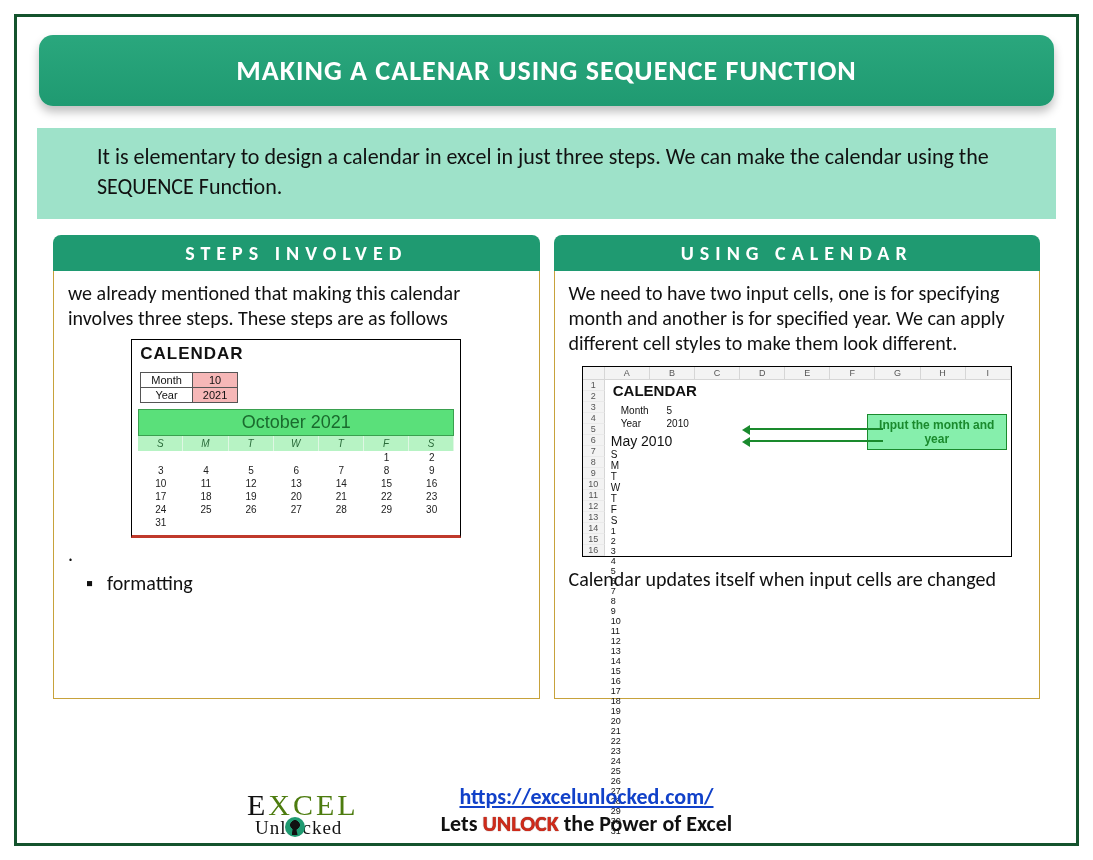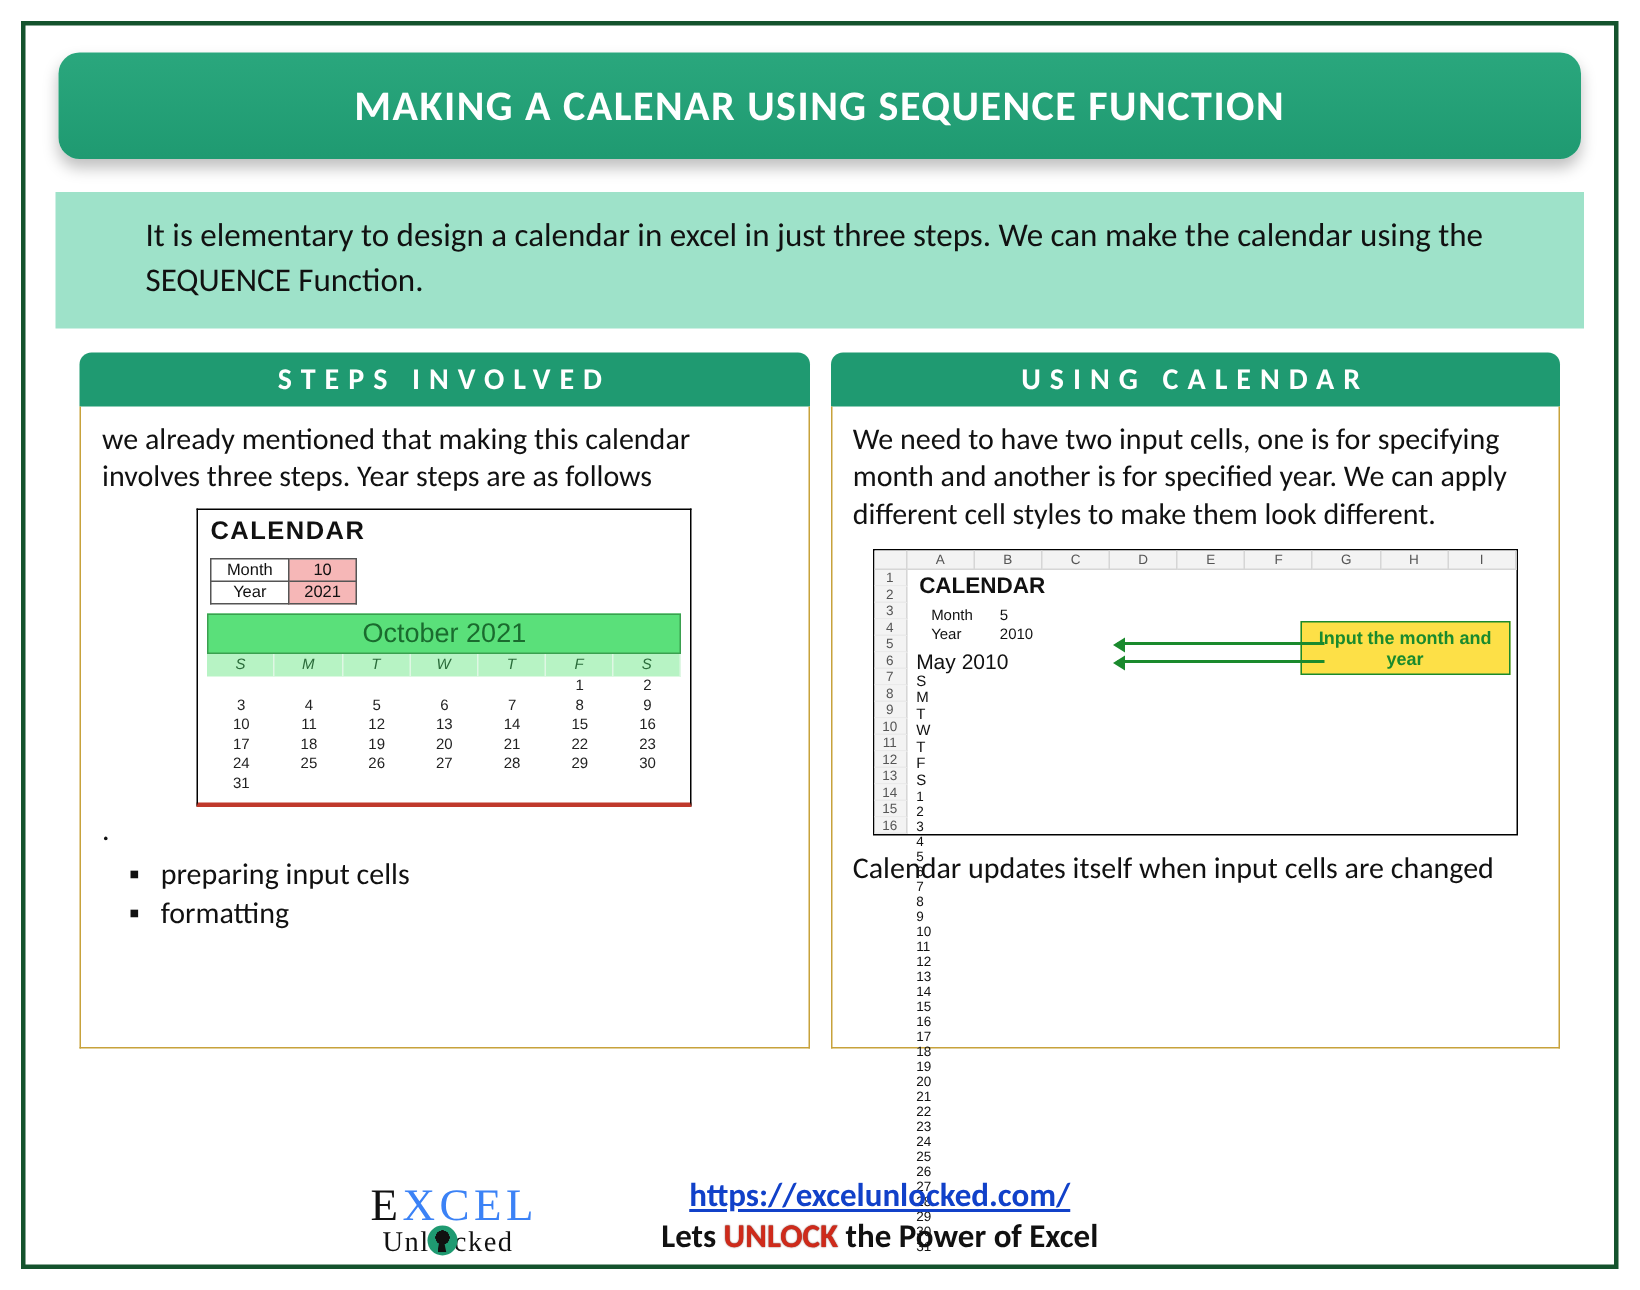--- a/index.html
+++ b/index.html
@@ -180,21 +180,21 @@
   .callout {
     position: absolute;
     top: 34px; right: 4px;
     width: 140px;
     border: 1.5px solid #1a8a2d;
     color: #1a8a2d;
     font-weight: 700;
     font-size: 12px;
     text-align: center;
     padding: 3px 2px;
-    background: #fde047;
+    background: #86efac;
   }
   .arrow {
     position: absolute;
     height: 0;
     border-top: 2px solid #1a8a2d;
   }
   .arrow::before {
     content: "";
     position: absolute;
     left: -8px; top: -5px;
@@ -216,21 +216,21 @@
     bottom: 0px;
     font-family: "Times New Roman", serif;
     text-align: left;
     line-height: 0.85;
   }
   .footer .brand .line1 {
     font-size: 30px;
     letter-spacing: 3px;
     color: #111;
   }
-  .footer .brand .line1 .xc { color: #3b82f6; }
+  .footer .brand .line1 .xc { color: #4d7c0f; }
   .footer .brand .line2 {
     font-size: 19px;
     letter-spacing: 1px;
     color: #111;
     margin-left: 8px;
   }
   .footer .brand .keyhole {
     display: inline-block;
     width: 20px; height: 20px;
     border-radius: 50%;
@@ -273,21 +273,21 @@
 
   <div class="title-bar">MAKING A CALENAR USING SEQUENCE FUNCTION</div>
 
   <div class="intro">It is elementary to design a calendar in excel in just three steps. We can make the calendar using the SEQUENCE Function.</div>
 
   <div class="columns">
 
     <div class="col">
       <div class="col-header">STEPS INVOLVED</div>
       <div class="col-body">
-        <p>we already mentioned that making this calendar involves three steps. Year steps are as follows</p>
+        <p>we already mentioned that making this calendar involves three steps. These steps are as follows</p>
 
         <div class="mini mini-left">
           <div class="cal-title">CALENDAR</div>
           <div class="inputs">
             <table>
               <tbody>
                   <tr>
                 <td class="lbl">Month</td>
                 <td class="val">10</td>
               </tr>
@@ -349,21 +349,20 @@
               <div></div>
               <div></div>
               <div></div>
               <div></div>
               <div></div>
             </div>
         </div>
 
         <p>.</p>
         <ul class="steps" id="steps-list">
-            <li>preparing input cells</li>
             <li>formatting</li>
           </ul>
       </div>
     </div>
 
     <div class="col">
       <div class="col-header">USING CALENDAR</div>
       <div class="col-body">
         <p>We need to have two input cells, one is for specifying month and another is for specified year. We can apply different cell styles to make them look different.</p>
 

